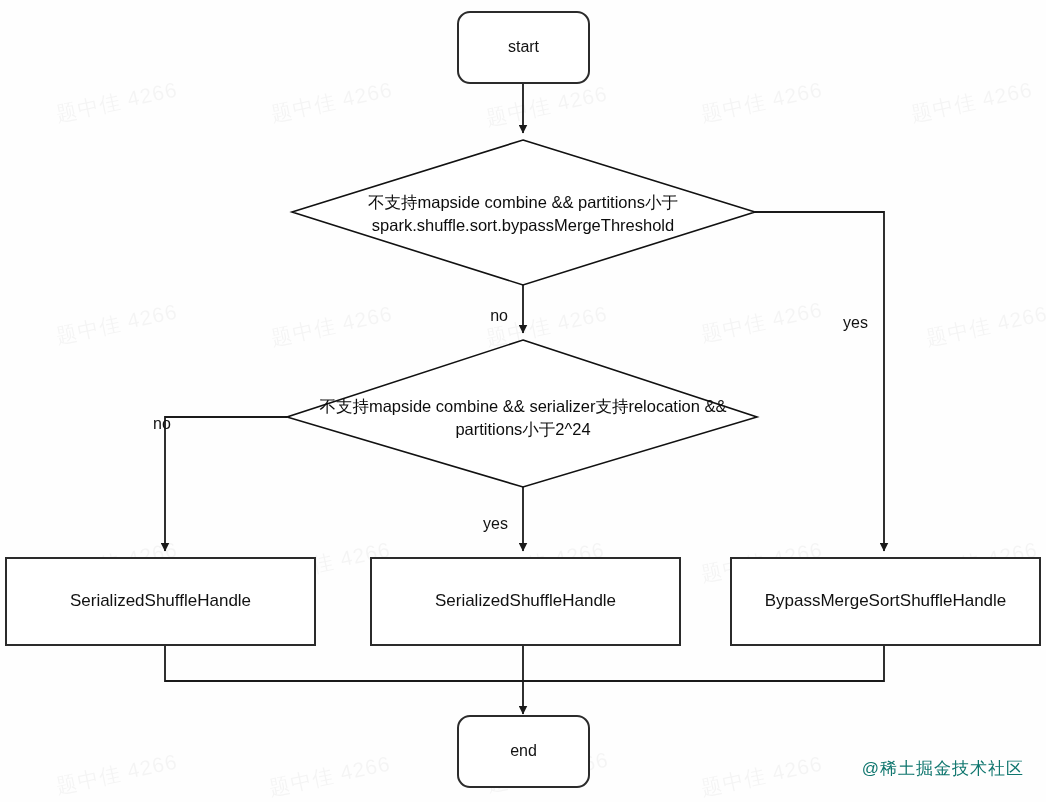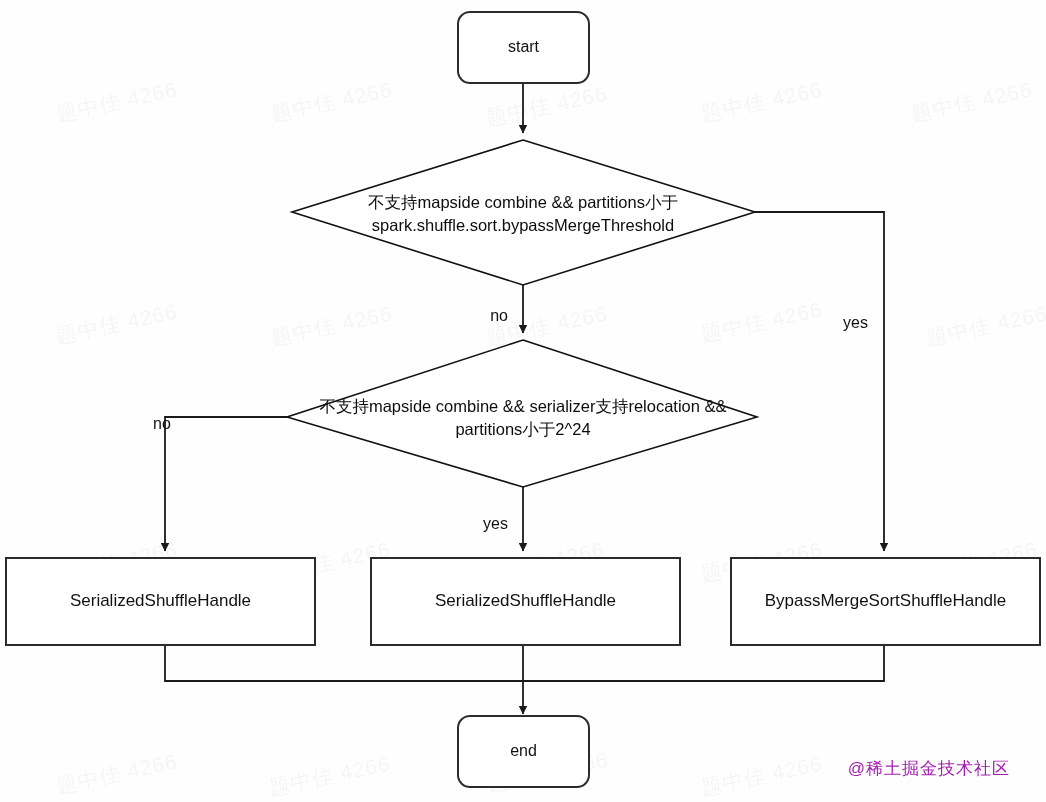--- a/index.html
+++ b/index.html
@@ -67,25 +67,25 @@
     color: #000000;
     opacity: 0.035;
     transform: rotate(-12deg);
     white-space: nowrap;
     letter-spacing: 1px;
     pointer-events: none;
     user-select: none;
   }
   .attribution {
     position: absolute;
-    right: 36px;
+    right: 22px;
     bottom: 22px;
     font-family: "Liberation Sans", "DejaVu Sans", sans-serif;
     font-size: 17px;
-    color: #a21caf;
+    color: #0f766e;
     letter-spacing: 1px;
     white-space: nowrap;
   }
 </style>
 </head>
 <body>
 
 <div id="canvas">
 
   <div id="watermark-layer">

